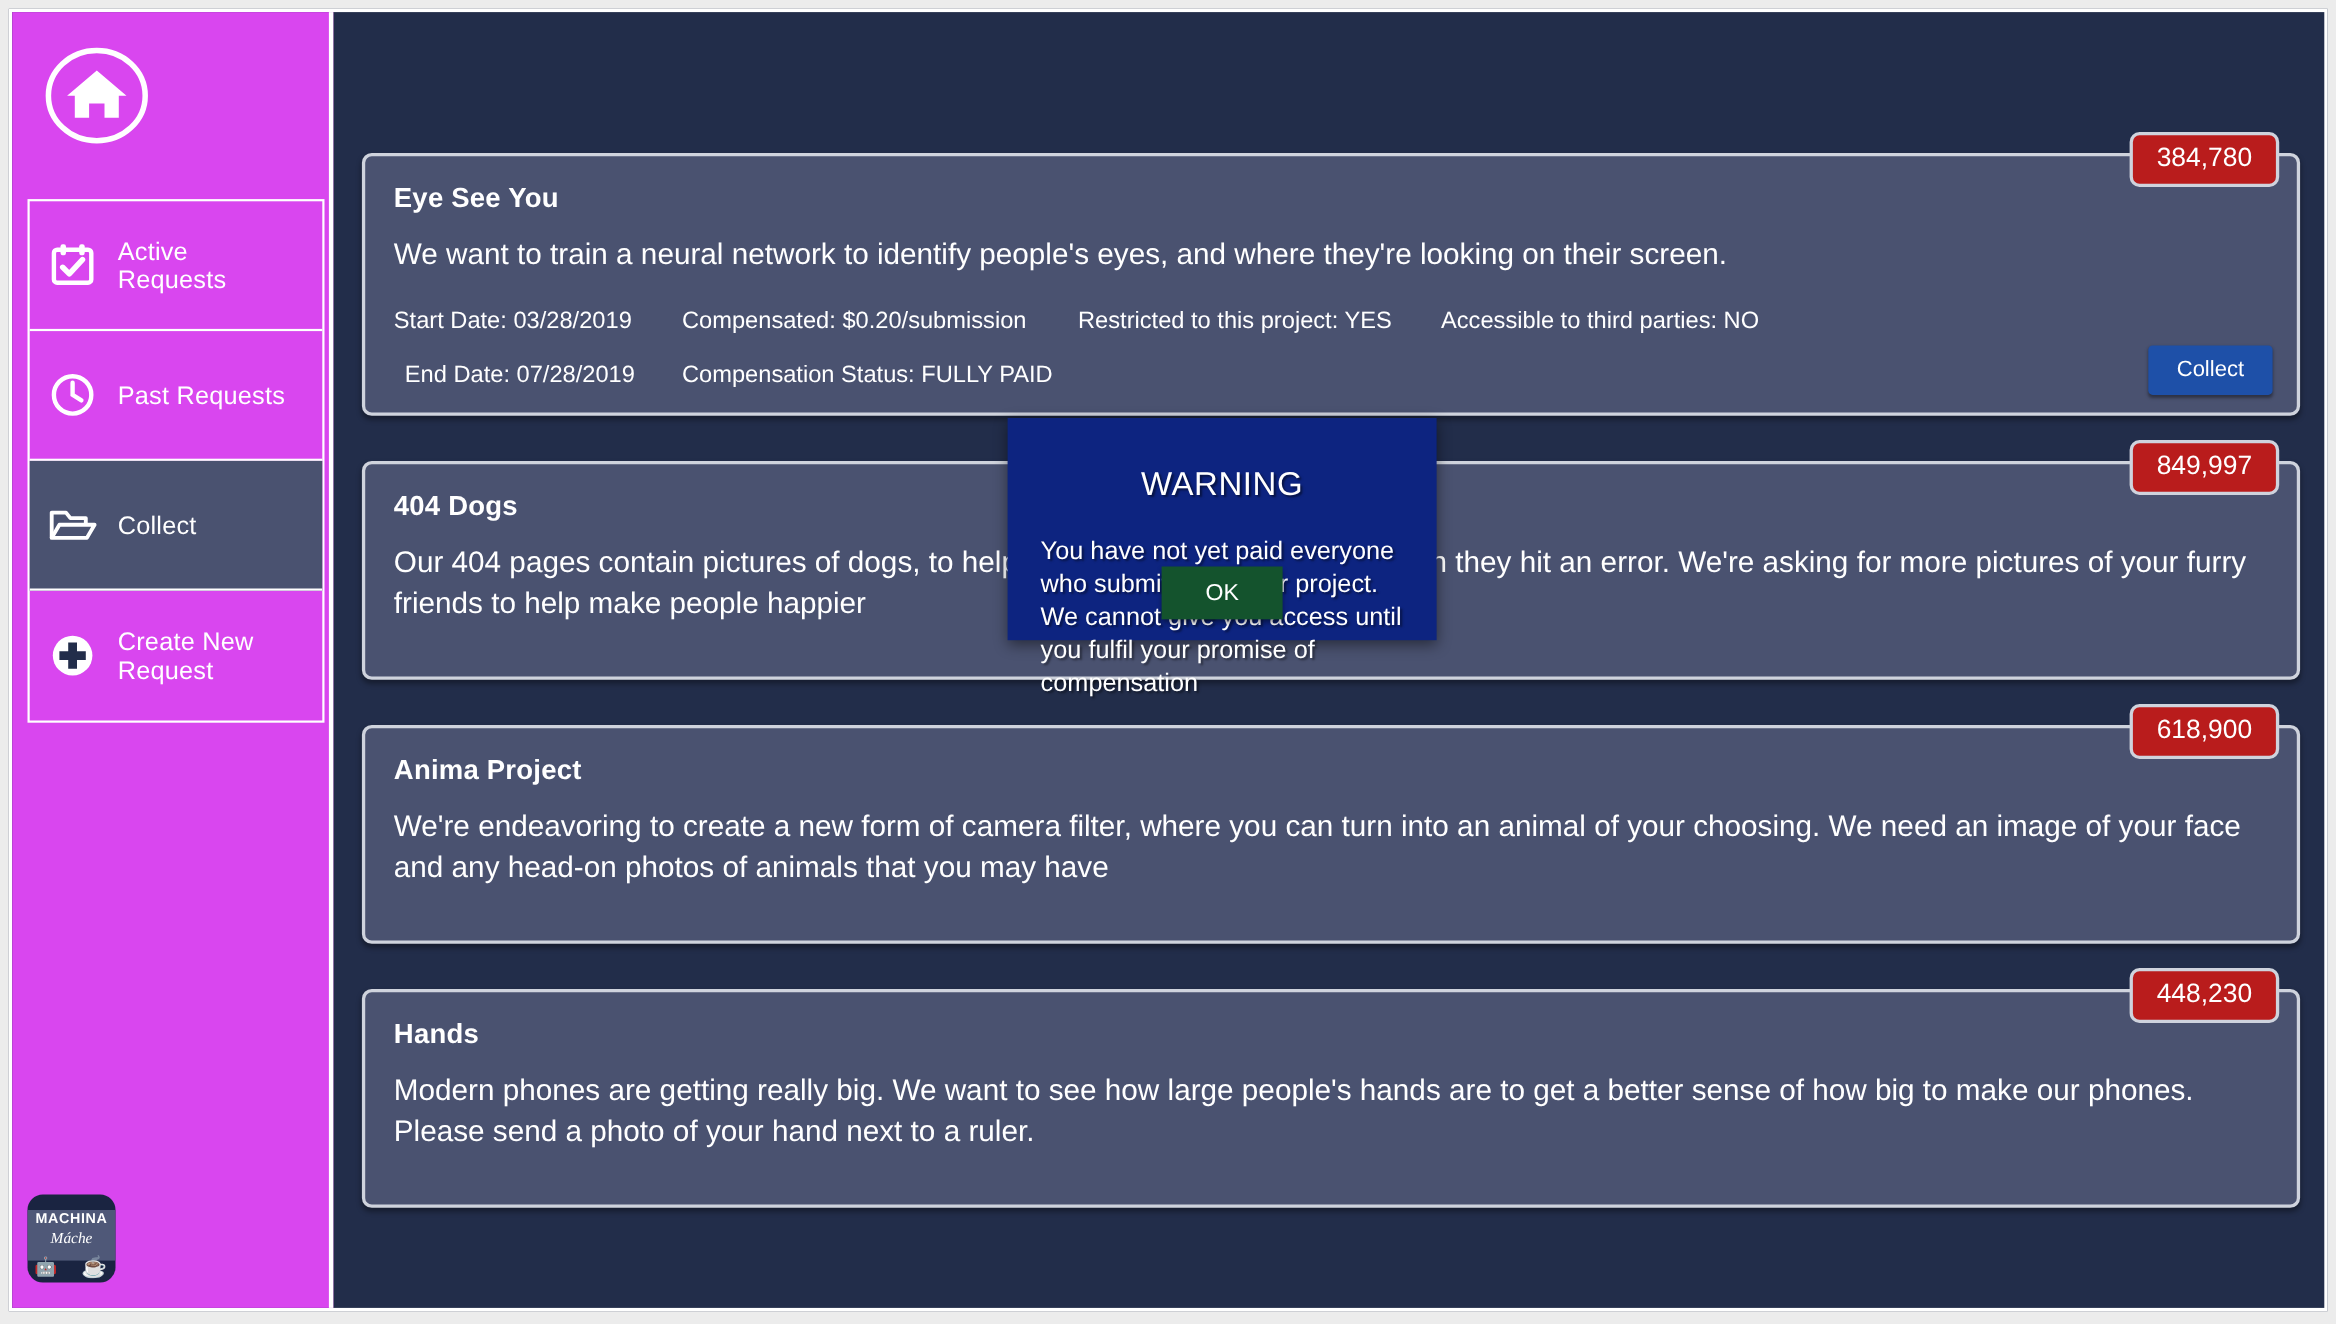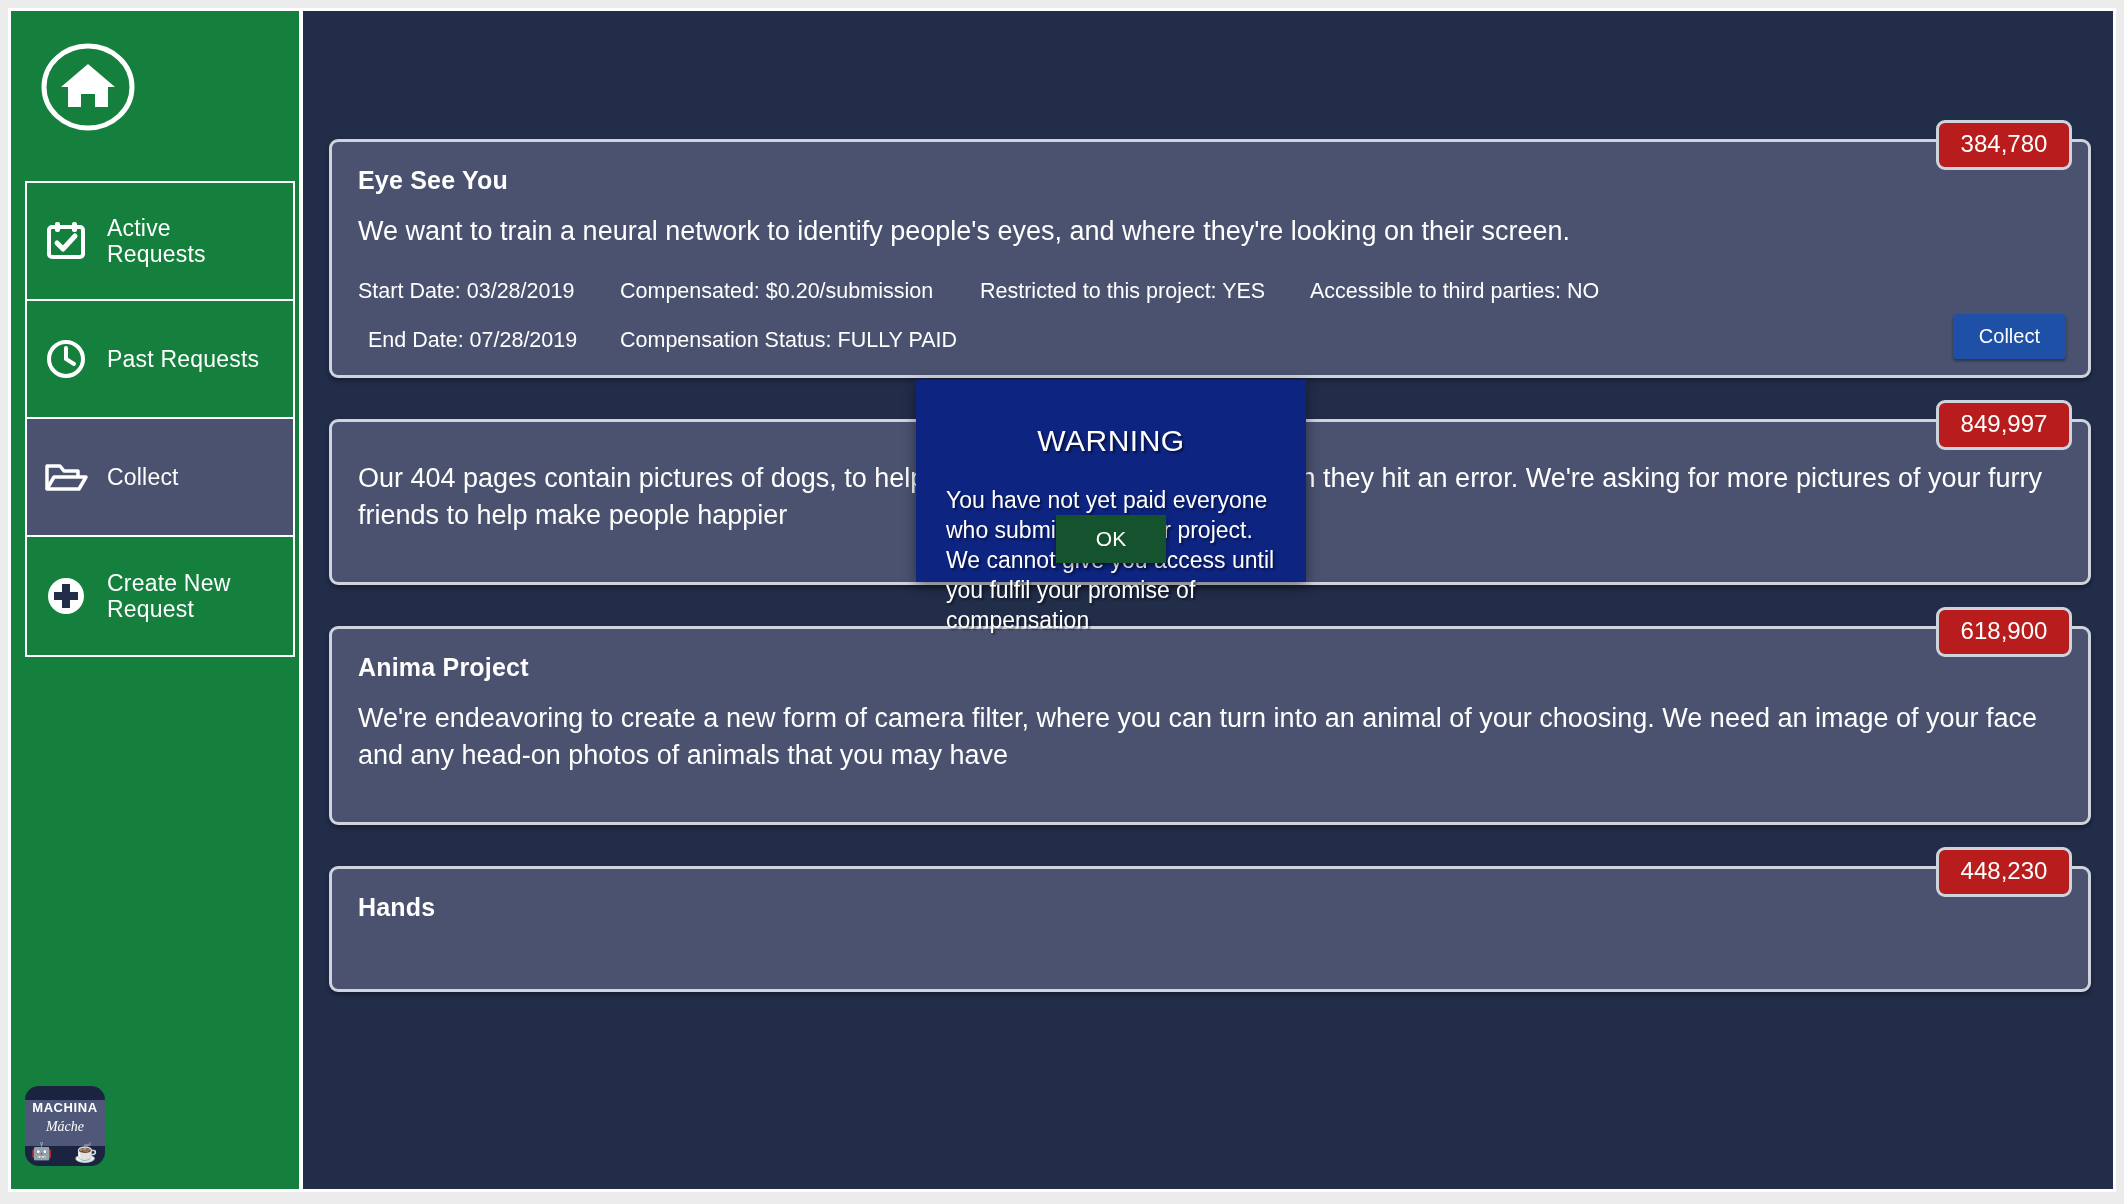--- a/index.html
+++ b/index.html
@@ -32,21 +32,21 @@
     box-sizing: border-box;
     overflow: hidden;
   }
   
   .sidebar {
     position: absolute;
     left: 0;
     top: 0;
     width: 292px;
     height: 100%;
-    background: #15803d;
+    background: #d946ef;
     border-right: 4px solid #ffffff;
     box-sizing: border-box;
   }
   .home-icon-wrap {
     position: absolute;
     left: 28px;
     top: 30px;
     width: 98px;
     height: 92px;
   }
@@ -375,32 +375,34 @@
             <span class="m-cell m-indent">End Date: 07/28/2019</span>
             <span class="m-cell">Compensation Status: FULLY PAID</span>
             <span></span>
               <span></span>
           </div>
           <button class="collect-btn">Collect</button>
         </article>
 
         <article class="card card--mid">
           <div class="count-badge">849,997</div>
+          <h2 class="card-title">404 Dogs</h2>
           <p class="card-desc">Our 404 pages contain pictures of dogs, to help decrease stress in visitors when they hit an error. We're asking for more pictures of your furry friends to help make people happier</p>
         </article>
 
         <article class="card card--mid">
           <div class="count-badge">618,900</div>
           <h2 class="card-title">Anima Project</h2>
           <p class="card-desc">We're endeavoring to create a new form of camera filter, where you can turn into an animal of your choosing. We need an image of your face and any head-on photos of animals that you may have</p>
         </article>
 
         <article class="card card--mid">
           <div class="count-badge">448,230</div>
           <h2 class="card-title">Hands</h2>
+          <p class="card-desc">Modern phones are getting really big. We want to see how large people's hands are to get a better sense of how big to make our phones. Please send a photo of your hand next to a ruler.</p>
         </article>
 
       </div>
     </section>
 
     <div class="modal">
       <div class="modal-inner">
         <div class="modal-title">WARNING</div>
         <div class="modal-body">You have not yet paid everyone who submitted to your project. We cannot give you access until you fulfil your promise of compensation</div>
         <button class="modal-ok">OK</button>

